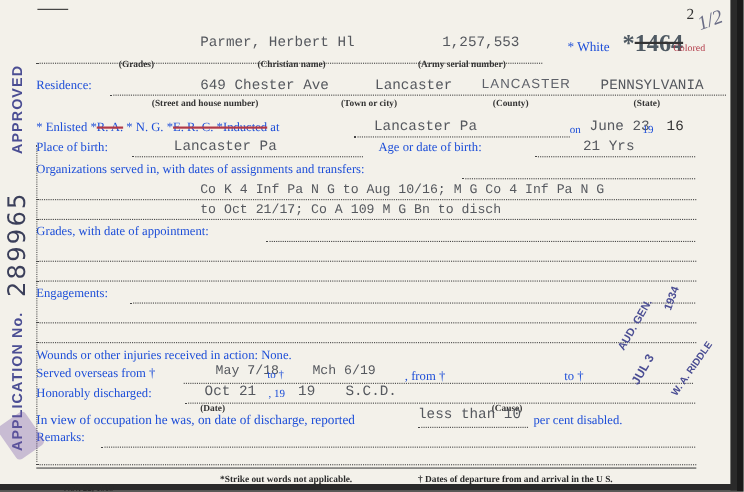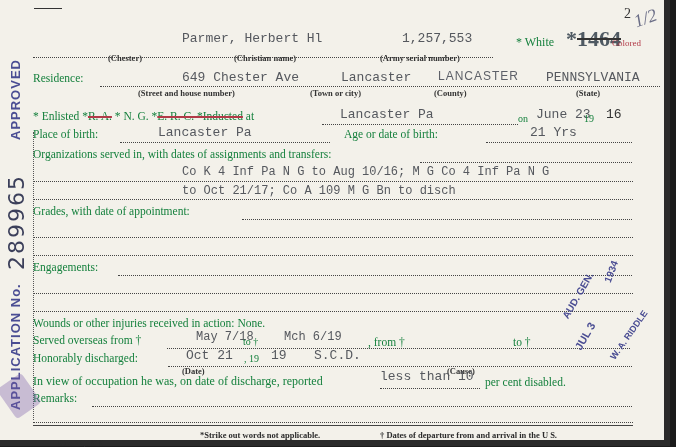--- a/index.html
+++ b/index.html
@@ -5,21 +5,21 @@
   html, body { margin:0; padding:0; }
   body { width:676px; height:447px; background:#1a1a1a; overflow:hidden; position:relative; }
   .card {
     position:absolute; left:0; top:0; width:664px; height:440px;
     background:#f3f1ea;
     border-right:6px solid #2a2a2a; border-bottom:6px solid #2a2a2a;
     font-family:"Liberation Serif", "DejaVu Serif", serif;
     color:#2b2b2b;
   }
   .abs { position:absolute; white-space:nowrap; }
-  .lbl { font-size:11.5px; color:#15803d; }
+  .lbl { font-size:11.5px; color:#1d4ed8; }
   .sub { font-size:8.5px; font-weight:bold; color:#333; }
   .tw { font-family:"Liberation Mono", "DejaVu Sans Mono", monospace; font-size:12px; color:#55585e; }
   .dots { position:absolute; border-bottom:1px dotted #444; height:0; }
   .strike { text-decoration:line-through; text-decoration-color:#b23a48; text-decoration-thickness:2px; }
   .vl { position:absolute; left:33px; top:132px; width:0; height:288px; border-left:1px dotted #555; }
   .stamp { color:#4a4d93; font-family:"Liberation Sans", "DejaVu Sans", sans-serif; font-weight:bold; }
   .vert { position:absolute; transform-origin:left top; transform:rotate(-90deg); white-space:nowrap; }
   .handnum { color:#3b3f5a; font-family:"DejaVu Sans", sans-serif; font-size:22px; letter-spacing:2px; }
   .footer { font-family:"Liberation Serif", serif; font-weight:bold; font-size:10px; }
 </style>
@@ -32,33 +32,33 @@
 
   <div class="dots" style="left:33px;top:57px;width:460px;"></div>
   <div class="abs tw" style="left:182px;top:31px;font-size:13px;">Parmer, Herbert Hl</div>
   <div class="abs tw" style="left:402px;top:31px;font-size:13px;">1,257,553</div>
   <div class="abs lbl" style="left:516px;top:35px;font-size:12px;">* <span>White</span></div>
   <div class="abs" style="left:566px;top:26px;font-size:22px;font-family:'Liberation Serif',serif;font-weight:bold;color:#4f5a63;">*<span style="text-decoration:line-through;text-decoration-color:#333;">1464</span></div>
   <div class="abs" style="left:612px;top:38px;font-size:9px;color:#b23a48;font-weight:normal;text-align:center;">Colored</div>
   <div class="abs" style="left:624px;top:6px;font-size:14px;color:#333;font-family:'Liberation Serif',serif;">2</div>
   <div class="abs" style="left:634px;top:8px;font-size:18px;color:#6a6d86;font-style:italic;transform:rotate(-20deg);">1/2</div>
 
-  <div class="abs sub" style="left:108px;top:53px;">(Chester)</div>
+  <div class="abs sub" style="left:108px;top:53px;">(Grades)</div>
   <div class="abs sub" style="left:234px;top:53px;">(Christian name)</div>
   <div class="abs sub" style="left:380px;top:53px;">(Army serial number)</div>
 
   <div class="abs lbl" style="left:33px;top:72px;">Residence:</div>
   <div class="dots" style="left:100px;top:86px;width:560px;"></div>
   <div class="abs tw" style="left:182px;top:70px;font-size:13px;">649 Chester Ave</div>
   <div class="abs tw" style="left:341px;top:70px;font-size:13px;">Lancaster</div>
   <div class="abs" style="left:438px;top:69px;font-size:12px;font-family:'Liberation Sans Narrow','Liberation Sans',sans-serif;color:#5d6068;letter-spacing:1px;">LANCASTER</div>
   <div class="abs tw" style="left:546px;top:70px;font-size:13px;">PENNSYLVANIA</div>
   <div class="abs sub" style="left:138px;top:88px;">(Street and house number)</div>
   <div class="abs sub" style="left:310px;top:88px;">(Town or city)</div>
-  <div class="abs sub" style="left:434px;top:88px;">(County)</div>
+  <div class="abs sub" style="left:448px;top:88px;">(County)</div>
   <div class="abs sub" style="left:576px;top:88px;">(State)</div>
 
   <div class="abs lbl" style="left:33px;top:110px;">
     <span>* Enlisted *</span><span class="strike">R. A.</span>
     <span>* N. G. *</span><span class="strike">E. R. C. *Inducted</span>
     <span>at</span>
   </div>
   <div class="dots" style="left:322px;top:124px;width:196px;"></div>
   <div class="abs tw" style="left:340px;top:107px;font-size:13px;">Lancaster Pa</div>
   <div class="abs lbl" style="left:518px;top:113px;font-size:10px;">on</div>

